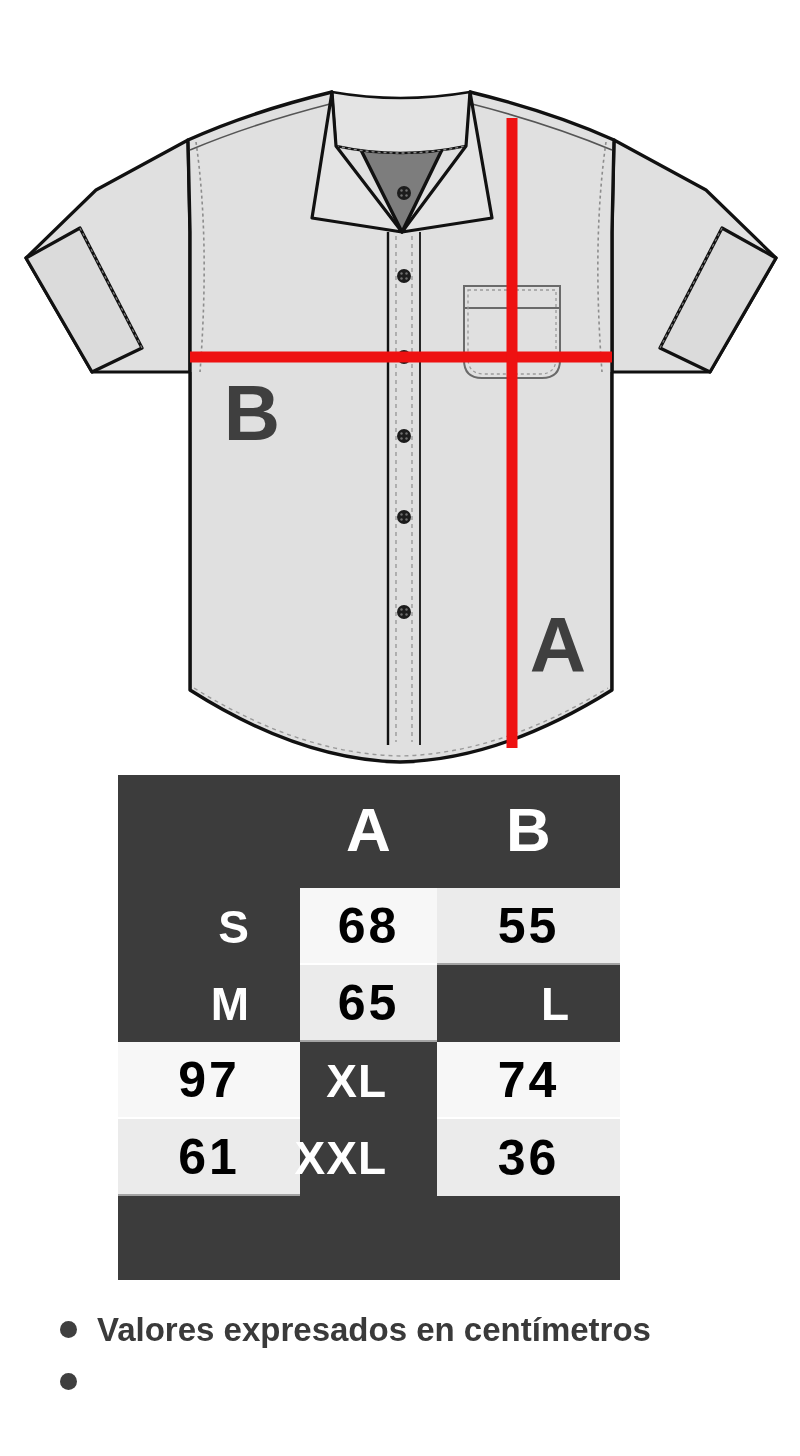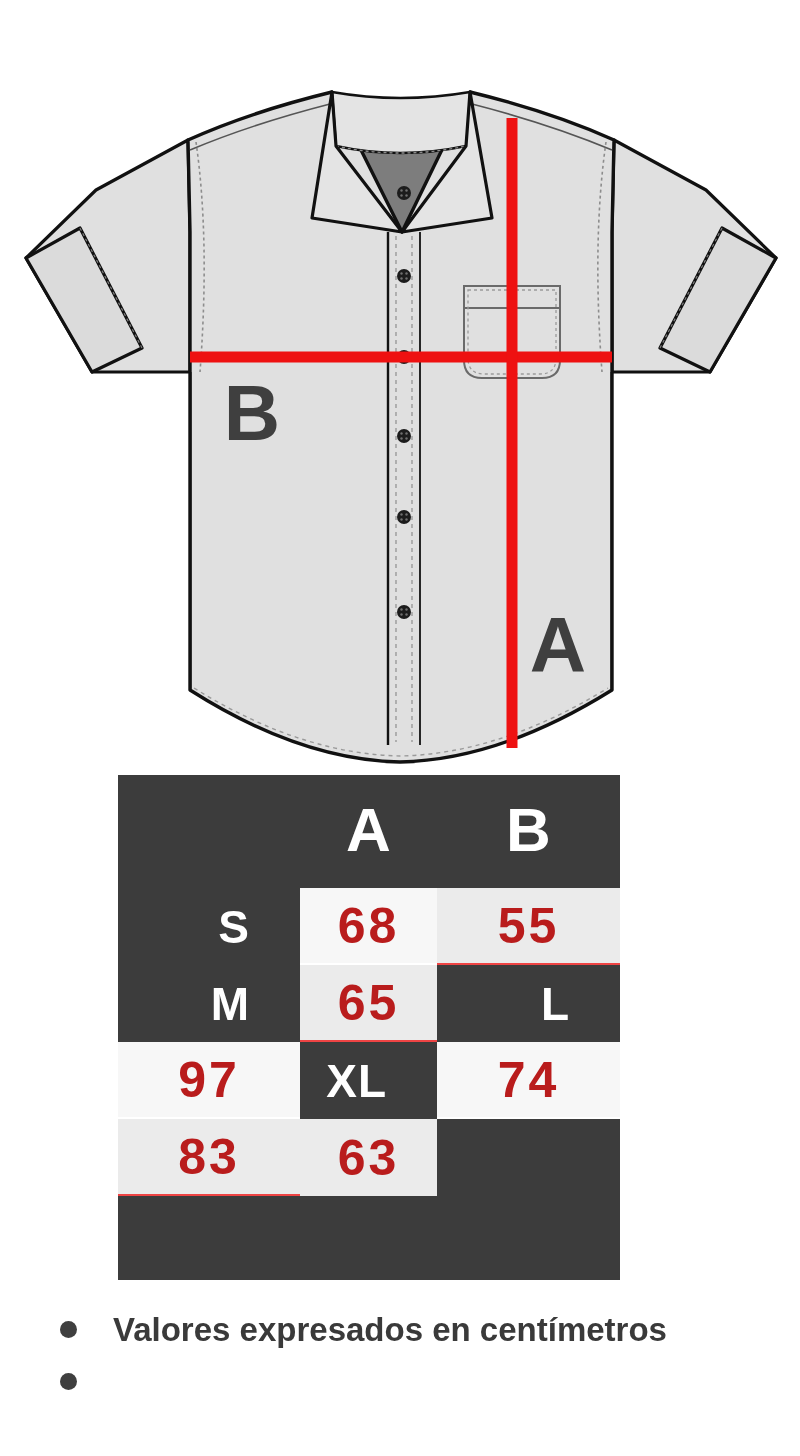--- a/index.html
+++ b/index.html
@@ -75,42 +75,41 @@
   .size-label {
     color: #ffffff;
     font-weight: bold;
     font-size: 46px;
     line-height: 1;
     justify-content: flex-end;
     padding-right: 50px;
     letter-spacing: 1px;
   }
   .val {
-    color: #b91c1c;
+    color: #000000;
     font-weight: bold;
     font-size: 50px;
     line-height: 1;
     letter-spacing: 3px;
   }
   .col-a { background: #f7f7f7; border-bottom: 2px solid #ffffff; }
-  .col-b { background: #ebebeb; border-bottom: 2px solid #ef4444; }
+  .col-b { background: #ebebeb; border-bottom: 2px solid #a3a3a3; }
   .col-a.last-row, .col-b.last-row { border-bottom: none; }
 
   
   #footnotes {
     position: absolute;
     left: 60px;
     top: 1303px;
     width: 700px;
   }
   .note {
     display: flex;
     align-items: center;
     height: 52px;
-    gap: 16px;
   }
   .note-bullet {
     width: 17px;
     height: 17px;
     border-radius: 50%;
     background: #3f3f3f;
     flex: 0 0 auto;
     margin-right: 20px;
   }
   .note-text {
@@ -250,23 +249,24 @@
     <div class="cell val col-b">55</div>
 
     <div class="cell size-label">M</div>
     <div class="cell val col-b">65</div>
 
     <div class="cell size-label">L</div>
     <div class="cell val col-a">97</div>
 
     <div class="cell size-label">XL</div>
     <div class="cell val col-a">74</div>
-    <div class="cell val col-b">83</div>
-
-    <div class="cell val col-b last-row">63</div>
+    <div class="cell val col-b">61</div>
+
+    <div class="cell size-label">XXL</div>
+    <div class="cell val col-b last-row">36</div>
   </div>
 </div>
 
 <div id="footnotes">
   <div class="note">
     <span class="note-bullet"></span>
     <span class="note-text">Valores expresados en centímetros</span>
   </div>
   <div class="note">
     <span class="note-bullet"></span>

